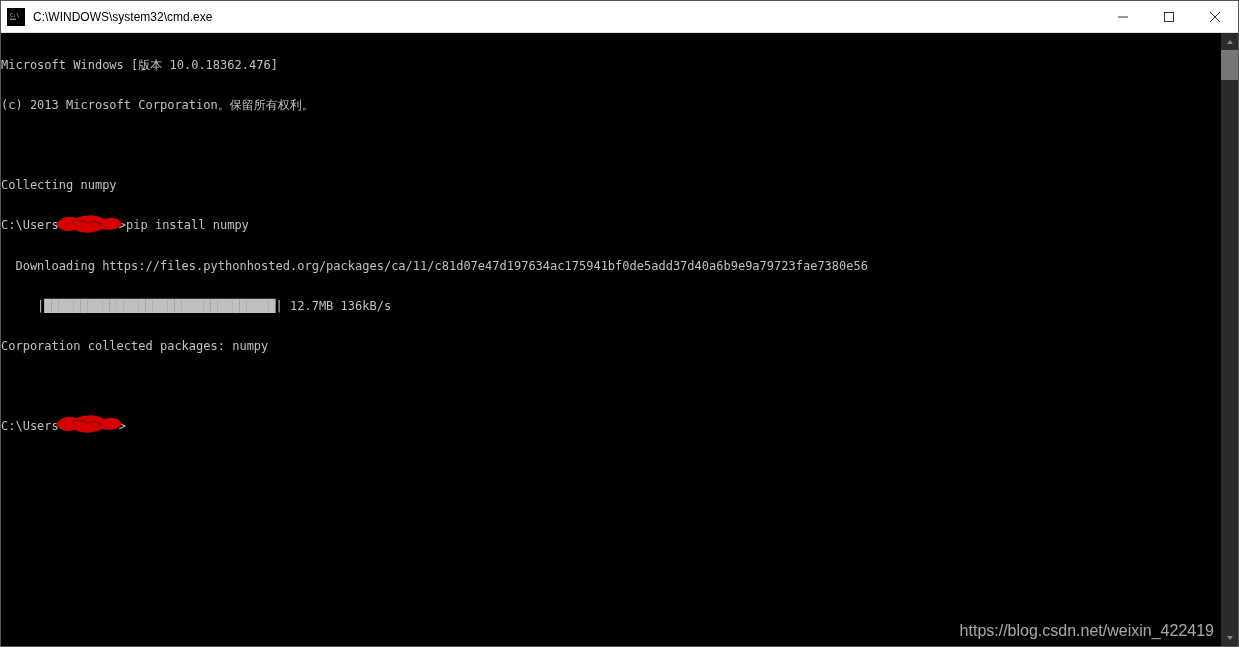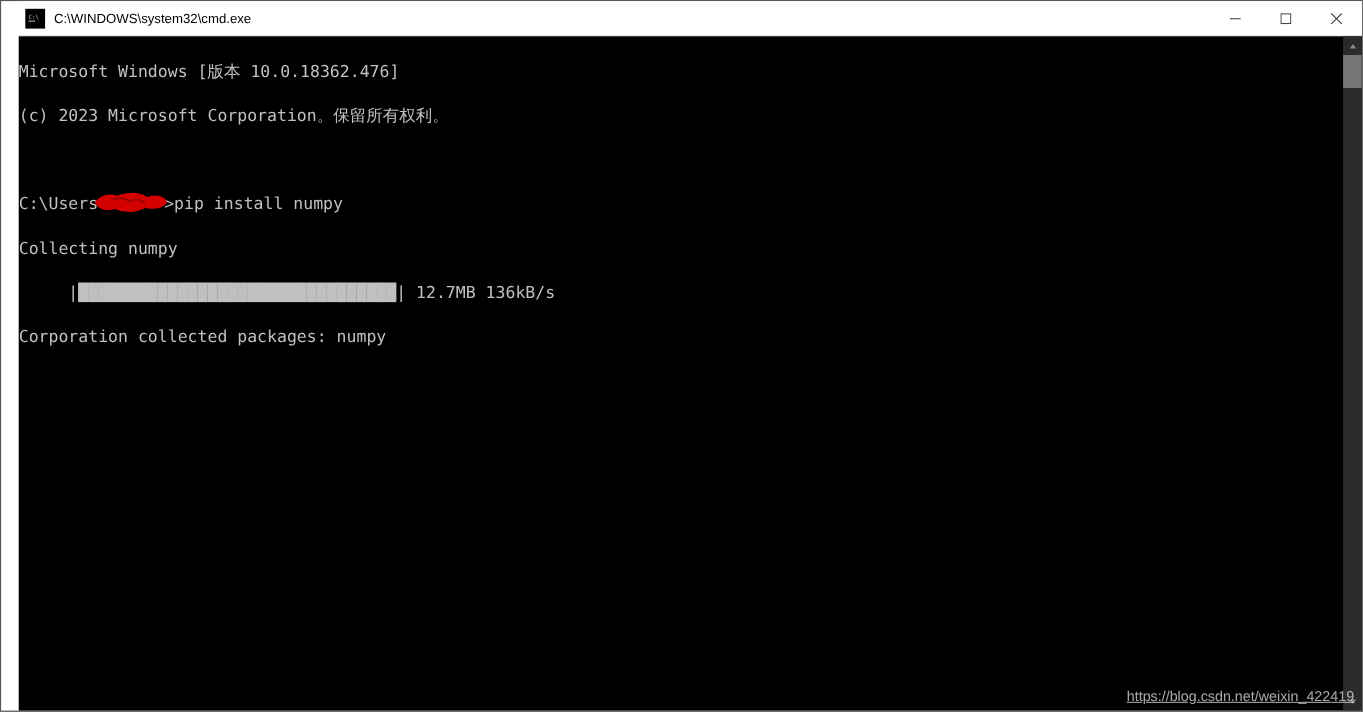--- a/index.html
+++ b/index.html
@@ -15,21 +15,20 @@
       overflow: hidden;
       position: relative;
     }
     .window {
       width: 100%;
       height: 100%;
       background: #ffffff;
       display: flex;
       flex-direction: column;
       border: 1px solid #555;
-      padding-left: 16px;
     }
     .titlebar {
       height: 32px;
       background: #ffffff;
       display: flex;
       align-items: center;
       padding-left: 6px;
       border-bottom: 1px solid #e0e0e0;
       flex-shrink: 0;
     }
@@ -69,21 +68,21 @@
       flex: 1;
       background: #000000;
       position: relative;
       display: flex;
       overflow: hidden;
     }
     .terminal-content {
       flex: 1;
       color: #c0c0c0;
       font-family: "NSimSun", "SimSun", Consolas, monospace;
-      font-size: 15px;
+      font-size: 12px;
       line-height: 20px;
       white-space: pre;
       padding: 2px 0 0 0;
       overflow: hidden;
       letter-spacing: 0;
     }
     .terminal-line {
       white-space: pre;
     }
     .redacted {
@@ -126,26 +125,25 @@
       justify-content: center;
       color: #999;
       font-size: 8px;
       position: absolute;
     }
     .scroll-btn.top { top: 0; }
     .scroll-btn.bottom { bottom: 0; }
     .watermark {
       position: absolute;
       bottom: 6px;
-      right: 7px;
+      right: 24px;
       color: rgba(255,255,255,0.65);
-      font-size: 13px;
+      font-size: 16px;
       font-family: Arial, sans-serif;
       pointer-events: none;
-      text-decoration: underline;
     }
     .progress-line {
       white-space: pre;
     }
   </style>
 </head>
 <body>
 
 <div class="window">
   <div class="titlebar">
@@ -173,30 +171,35 @@
             <line x1="0" y1="0" x2="10" y2="10" stroke="#333" stroke-width="1"></line>
             <line x1="10" y1="0" x2="0" y2="10" stroke="#333" stroke-width="1"></line>
           </svg>
       </div>
     </div>
   </div>
 
   <div class="terminal-area">
     <div class="terminal-content">
 <div class="terminal-line">Microsoft Windows [版本 10.0.18362.476]</div>
-<div class="terminal-line">(c) 2023 Microsoft Corporation。保留所有权利。</div>
+<div class="terminal-line">(c) 2013 Microsoft Corporation。保留所有权利。</div>
+<div class="terminal-line"> </div>
+<div class="terminal-line">Collecting numpy</div>
+<div class="terminal-line"><span>C:\Users</span><span class="redacted"><svg width="70" height="26">
+              <path d="M2 12 Q 10 2, 22 6 Q 38 0, 50 7 Q 64 3, 68 12 Q 62 20, 48 17 Q 34 24, 20 18 Q 8 22, 2 12 Z" fill="#d40000"></path>
+              <path d="M18 10 Q 26 6, 34 11 Q 42 7, 48 13" stroke="#a00000" stroke-width="2" fill="none"></path>
+            </svg></span><span>&gt;pip install numpy</span></div>
+<div class="terminal-line">  Downloading https://files.pythonhosted.org/packages/ca/11/c81d07e47d197634ac175941bf0de5add37d40a6b9e9a79723fae7380e56</div>
+<div class="terminal-line progress-line"><span>     |</span><span>████████████████████████████████</span><span>| 12.7MB 136kB/s</span></div>
+<div class="terminal-line">Corporation collected packages: numpy</div>
 <div class="terminal-line"> </div>
 <div class="terminal-line"><span>C:\Users</span><span class="redacted"><svg width="70" height="26">
               <path d="M2 12 Q 10 2, 22 6 Q 38 0, 50 7 Q 64 3, 68 12 Q 62 20, 48 17 Q 34 24, 20 18 Q 8 22, 2 12 Z" fill="#d40000"></path>
               <path d="M18 10 Q 26 6, 34 11 Q 42 7, 48 13" stroke="#a00000" stroke-width="2" fill="none"></path>
-            </svg></span><span>&gt;pip install numpy</span></div>
-<div class="terminal-line">Collecting numpy</div>
-<div class="terminal-line progress-line"><span>     |</span><span>████████████████████████████████</span><span>| 12.7MB 136kB/s</span></div>
-<div class="terminal-line">Corporation collected packages: numpy</div>
-<div class="terminal-line"> </div>
+            </svg></span><span>&gt;</span></div>
     </div>
 
     <div class="scrollbar">
       <div class="scroll-btn top">
         <svg width="8" height="8" viewBox="0 0 8 8">
             <path d="M4 2 L7 6 L1 6 Z" fill="#888"></path>
           </svg>
       </div>
       <div class="scroll-track">
         <div class="scroll-thumb"></div>

